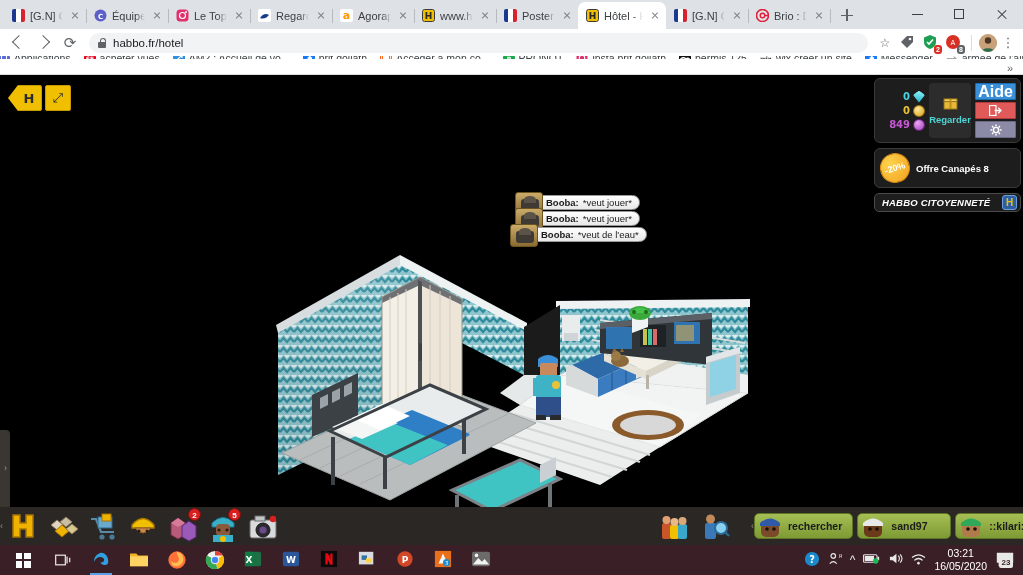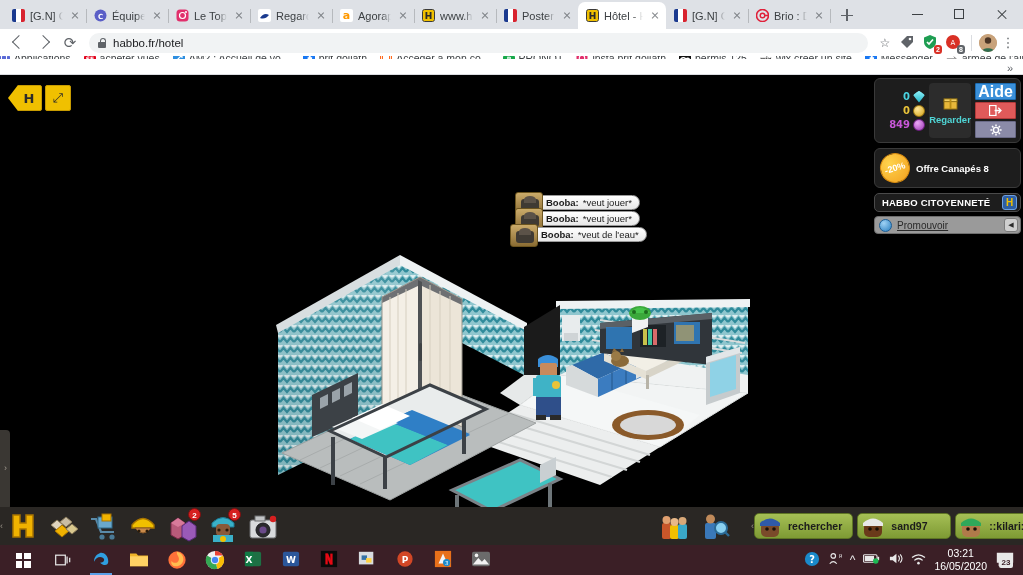--- a/index.html
+++ b/index.html
@@ -135,21 +135,21 @@
   .rbtn.logout { background:#e05a5a; border:1px solid #b33b3b; }
   .rbtn.settings { background:#8b8ba8; border:1px solid #6b6b88; }
   .rp-offer { margin-top:5px; background:#1d1d1d; border:1px solid #3a3a3a; border-radius:6px;
      height:40px; display:flex; align-items:center; padding:0 5px; gap:6px; }
   .discount { width:30px; height:30px; border-radius:50%; background:radial-gradient(circle at 35% 30%,#ffd34d,#f2a01e);
      color:#fff; font-size:9px; font-weight:bold; display:flex; align-items:center; justify-content:center;
      transform:rotate(-17deg); flex:none; border:1px solid #d98c10; }
   .offer-txt { color:#fff; font-size:9.5px; font-weight:bold; line-height:13px; }
   .rp-citoyen { margin-top:5px; background:#1d1d1d; border:1px solid #4a4a4a; border-radius:5px; height:19px;
      display:flex; align-items:center; justify-content:space-between; padding:0 3px 0 7px; }
-  .rp-citoyen .lbl { color:#fff; font-size:9.5px; font-weight:bold; letter-spacing:.2px; }
+  .rp-citoyen .lbl { color:#fff; font-size:9.5px; font-weight:bold; letter-spacing:.2px;font-style:italic; }
   .hbadge { width:15px; height:15px; background:#2e5fa3; border:1px solid #6ea0e0; border-radius:3px;
      color:#f0c000; font-size:10px; font-weight:bold; display:flex; align-items:center; justify-content:center; }
   .rp-promo { margin-top:4px; background:#9a9a9a; border:1px solid #6e6e6e; border-radius:4px; height:18px;
      display:flex; align-items:center; gap:5px; padding:0 2px 0 4px; }
   .globe { width:13px; height:13px; border-radius:50%; background:radial-gradient(circle at 35% 30%,#9fd2f5,#2a7fc0); border:1px solid #1a5d96; flex:none; }
   .rp-promo .lbl { flex:1; font-size:10px; color:#2a2a2a; text-decoration:underline; }
   .collapse { width:14px; height:14px; background:#cfcfcf; border:1px solid #7b7b7b; border-radius:3px;
      display:flex; align-items:center; justify-content:center; font-size:7px; color:#2a2a2a; }
 
   
@@ -741,25 +741,20 @@
         <div>
           <div class="offer-txt">Offre Canapés 8</div>
         </div>
       </div>
 
       <div class="rp-citoyen">
         <span class="lbl">HABBO CITOYENNETÉ</span>
         <span class="hbadge">H</span>
       </div>
 
-      <div class="rp-promo">
-        <span class="globe"></span>
-        <span class="lbl">Promouvoir</span>
-        <span class="collapse">◀</span>
-      </div>
     </div>
 
     <div class="gametb">
       <div class="gametb-bg"></div>
       <div class="gametb-inner">
         <div class="gtb-arrow">‹</div>
 
         <div class="gicon">
           <svg viewBox="0 0 34 34" width="34" height="34">
               <path d="M7 6 h7 v8 h6 V6 h7 v22 h-7 v-8 h-6 v8 H7 Z" fill="#f0b200" stroke="#a87400" stroke-width="1.5"></path>

